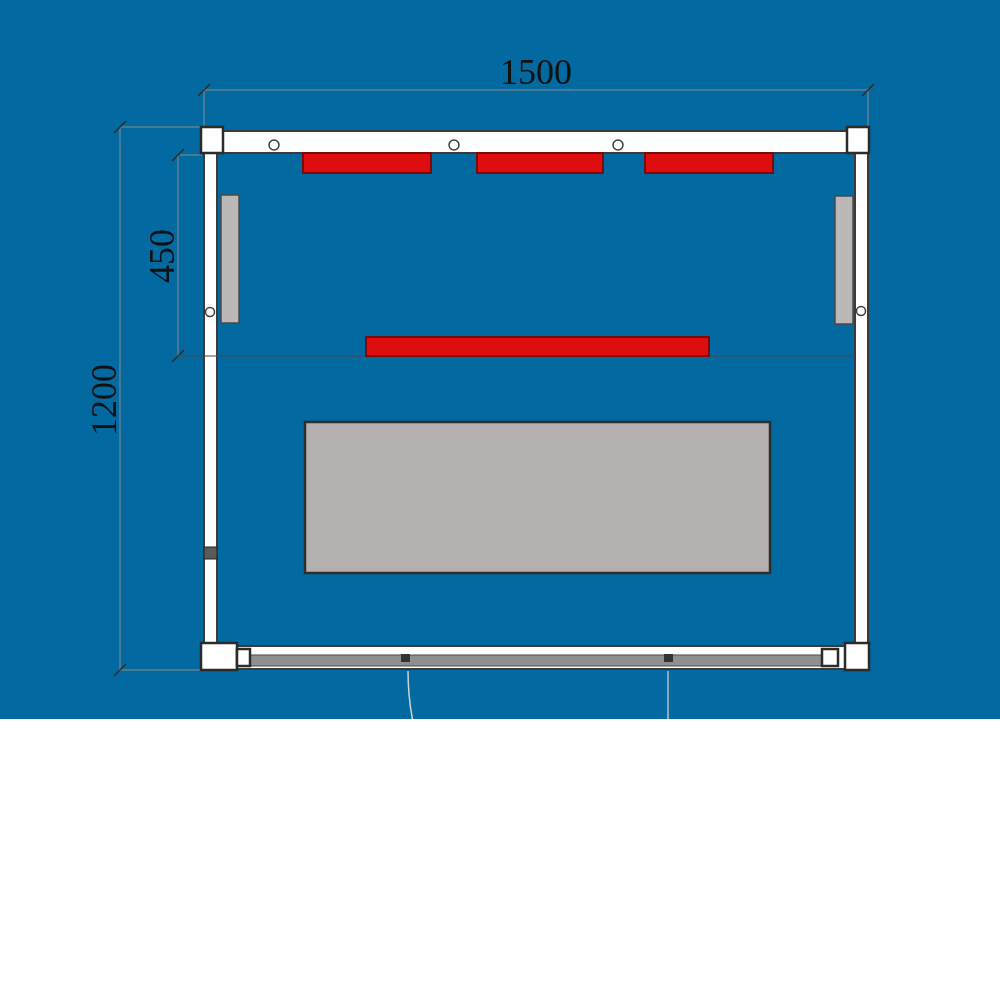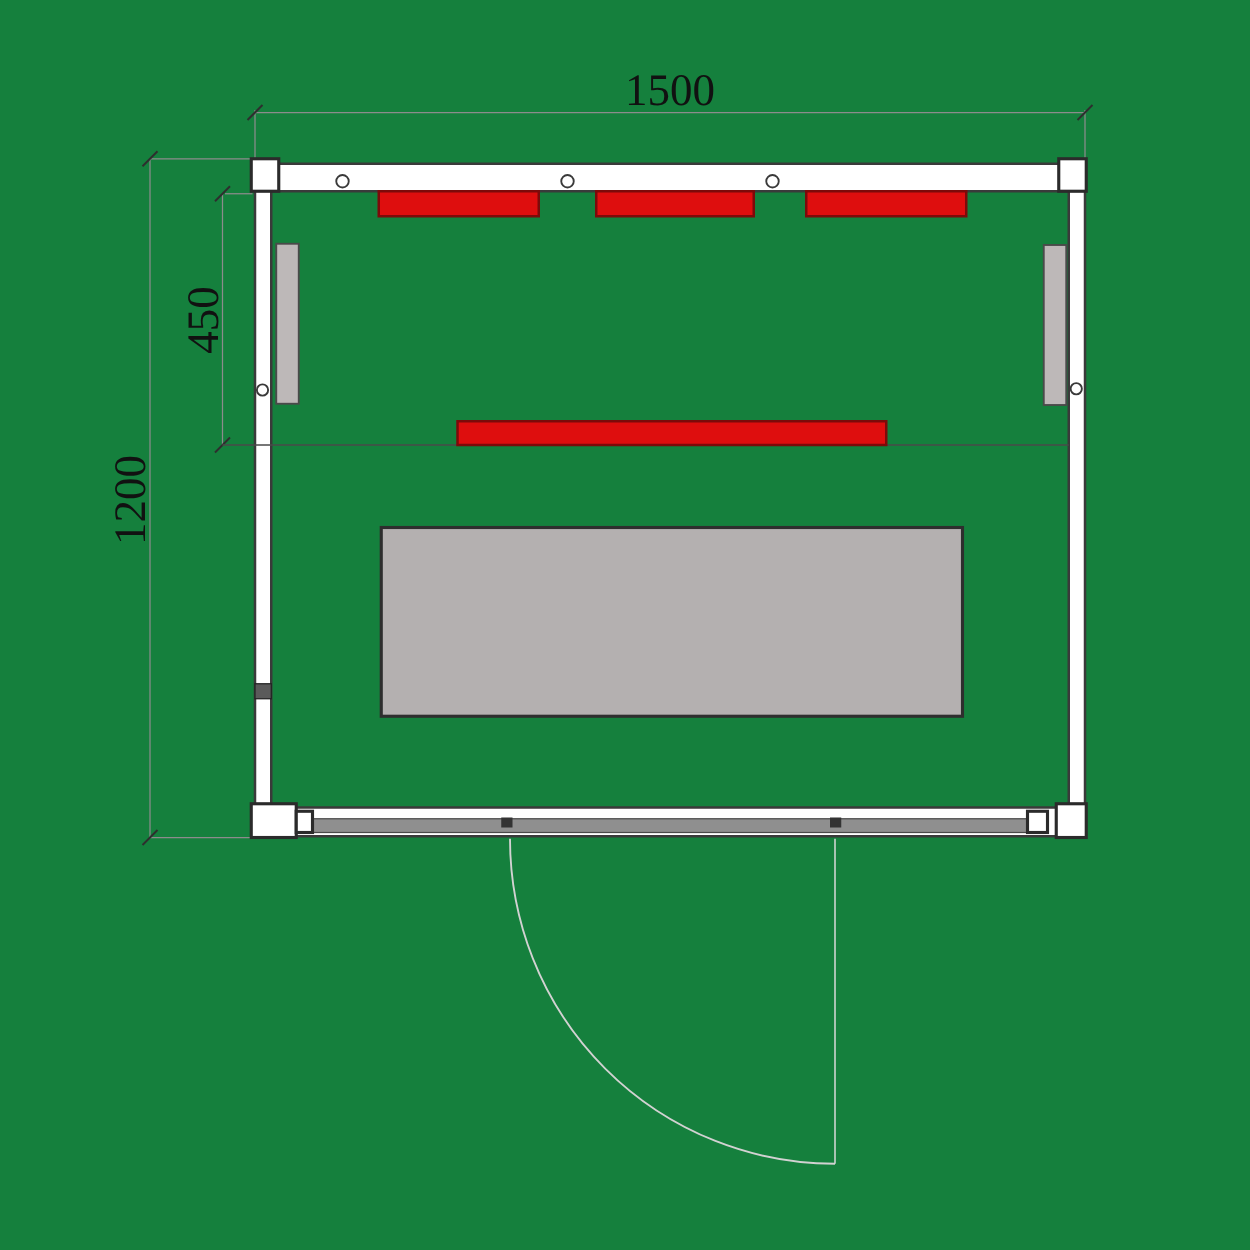--- a/index.html
+++ b/index.html
@@ -1,16 +1,16 @@
 <!DOCTYPE html>
 <html><head>
 <meta charset="utf-8">
 <style>
   html,body{margin:0;padding:0;background:#ffffff;}
-  .stage{position:relative;width:1000px;height:1000px;background:#15803d;overflow:hidden;
+  .stage{position:relative;width:1000px;height:719px;background:#0369a1;overflow:hidden;
          font-family:"Liberation Serif", serif;}
   svg{position:absolute;left:0;top:0;}
   .wall{fill:#ffffff;stroke:#3a3a3a;stroke-width:2;}
   .post{fill:#ffffff;stroke:#2b2b2b;stroke-width:2.5;}
   .dim{stroke:#8c8c8c;stroke-width:1;fill:none;}
   .tick{stroke:#2e2e2e;stroke-width:1.6;}
   .dimtext{font-family:"Liberation Serif", serif;font-size:36px;fill:#111;}
   .screw{fill:#ffffff;stroke:#3a3a3a;stroke-width:1.5;}
   .thin{stroke:#4a4a4a;stroke-width:1.2;fill:none;}
   .faint{stroke:#d2d2d2;stroke-width:1.5;fill:none;}

